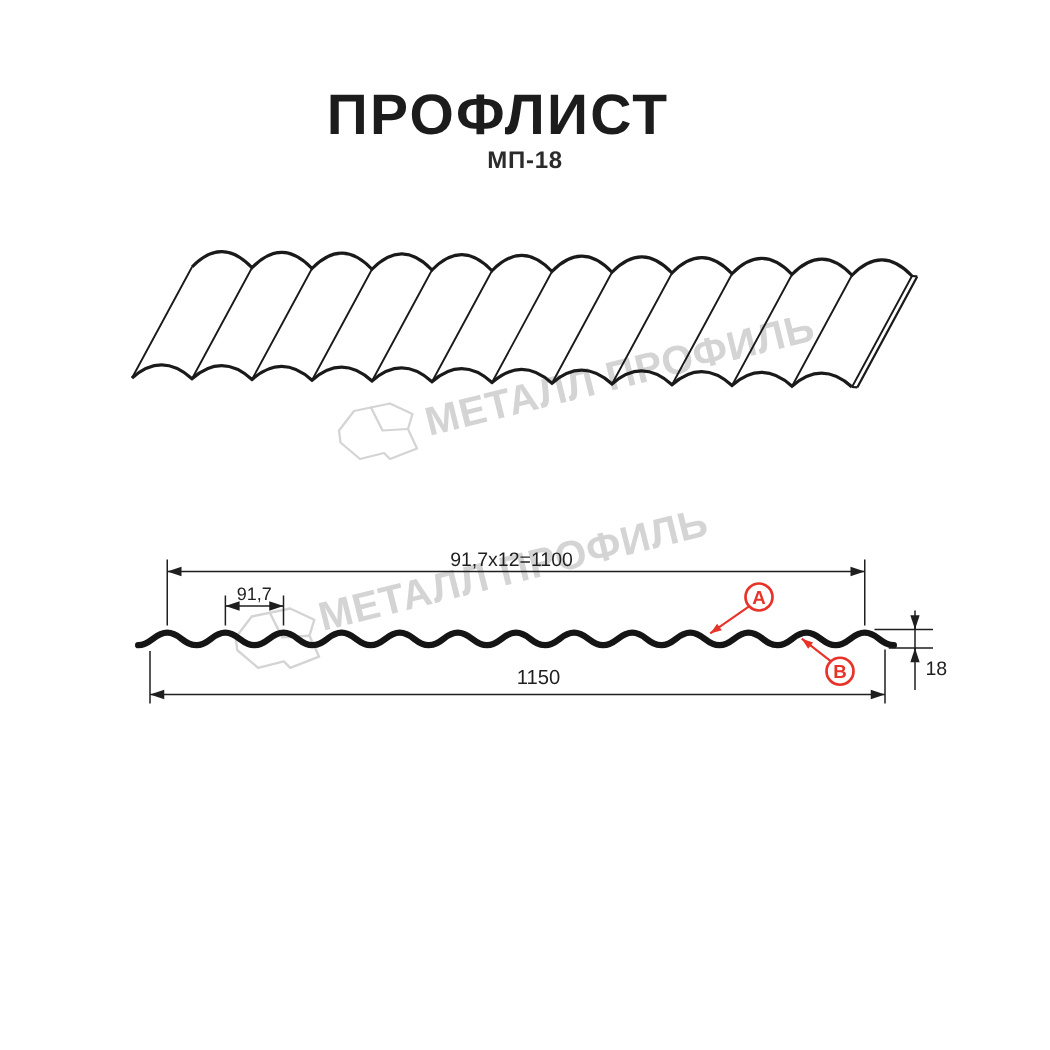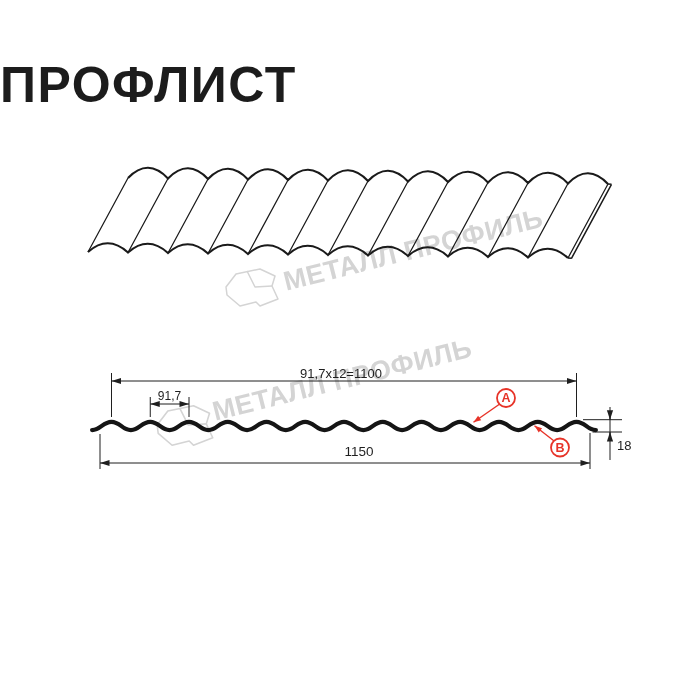--- a/index.html
+++ b/index.html
@@ -1,20 +1,20 @@
 <!DOCTYPE html>
 <html style="--accent: #e73328; --line: #1f1f1f; --wm: #d4d4d4;"><head>
 <meta charset="utf-8">
 <style>
   :root{ --accent:#e73328; --line:#1f1f1f; --wm:#d4d4d4; }
   html,body{margin:0;padding:0;background:#fff;}
   .page{position:relative;width:700px;height:700px;background:#fff;overflow:hidden;
         font-family:"Liberation Sans",sans-serif;}
-  .title{position:absolute;top:56px;left:0;width:664px;margin:0;
-         font-size:50px;font-weight:700;letter-spacing:1.5px;color:#1c1c1c;}
+  .title{position:absolute;top:56px;left:0;width:664px;margin:0;text-align:center;
+         font-size:38px;font-weight:700;letter-spacing:1.5px;color:#1c1c1c;}
   .subtitle{position:absolute;top:99px;left:0;width:700px;text-align:center;
             font-size:16px;font-weight:600;letter-spacing:.5px;color:#2b2b2b;}
   .footer{position:absolute;top:616px;left:0;width:700px;text-align:center;
           font-size:17px;font-weight:700;letter-spacing:.3px;color:#303030;}
   .wm-text{position:absolute;font-size:27px;font-weight:700;letter-spacing:.5px;
            color:var(--wm);white-space:nowrap;transform:rotate(-14deg);
            transform-origin:0 50%;line-height:28px;}
   .wm-logo{position:absolute;}
   .wm-logo path{fill:none;stroke:var(--wm);stroke-width:1.5;stroke-linejoin:round;}
   svg.draw{position:absolute;overflow:visible;}
@@ -25,20 +25,21 @@
   .red{stroke:var(--accent);fill:#fff;stroke-width:1.8;}
   .redln{stroke:var(--accent);stroke-width:1.4;fill:none;}
   .redtxt{font-family:"Liberation Sans",sans-serif;font-weight:700;fill:var(--accent);}
 </style>
 </head>
 <body>
 
 <div class="page">
 
   <h1 class="title">ПРОФЛИСТ</h1>
+  <div class="subtitle">МП-18</div>
 
   <svg class="wm-logo" style="left:224px;top:266px;" width="58" height="44" viewBox="0 0 58 44">
     <path d="M2,21 L12,8 L36,3 L51,10 L48,20 L54,33 L36,40 L32,36 L16,40 L3,29 Z"></path>
     <path d="M23,5 L31,21 L48,20"></path>
   </svg>
   <div class="wm-text" style="left:284px;top:268px;">МЕТАЛЛ ПРОФИЛЬ</div>
 
   <svg class="wm-logo" style="left:155px;top:402px;" width="62" height="48" viewBox="0 0 58 44">
     <path d="M2,21 L12,8 L36,3 L51,10 L48,20 L54,33 L36,40 L32,36 L16,40 L3,29 Z"></path>
     <path d="M23,5 L31,21 L48,20"></path>

